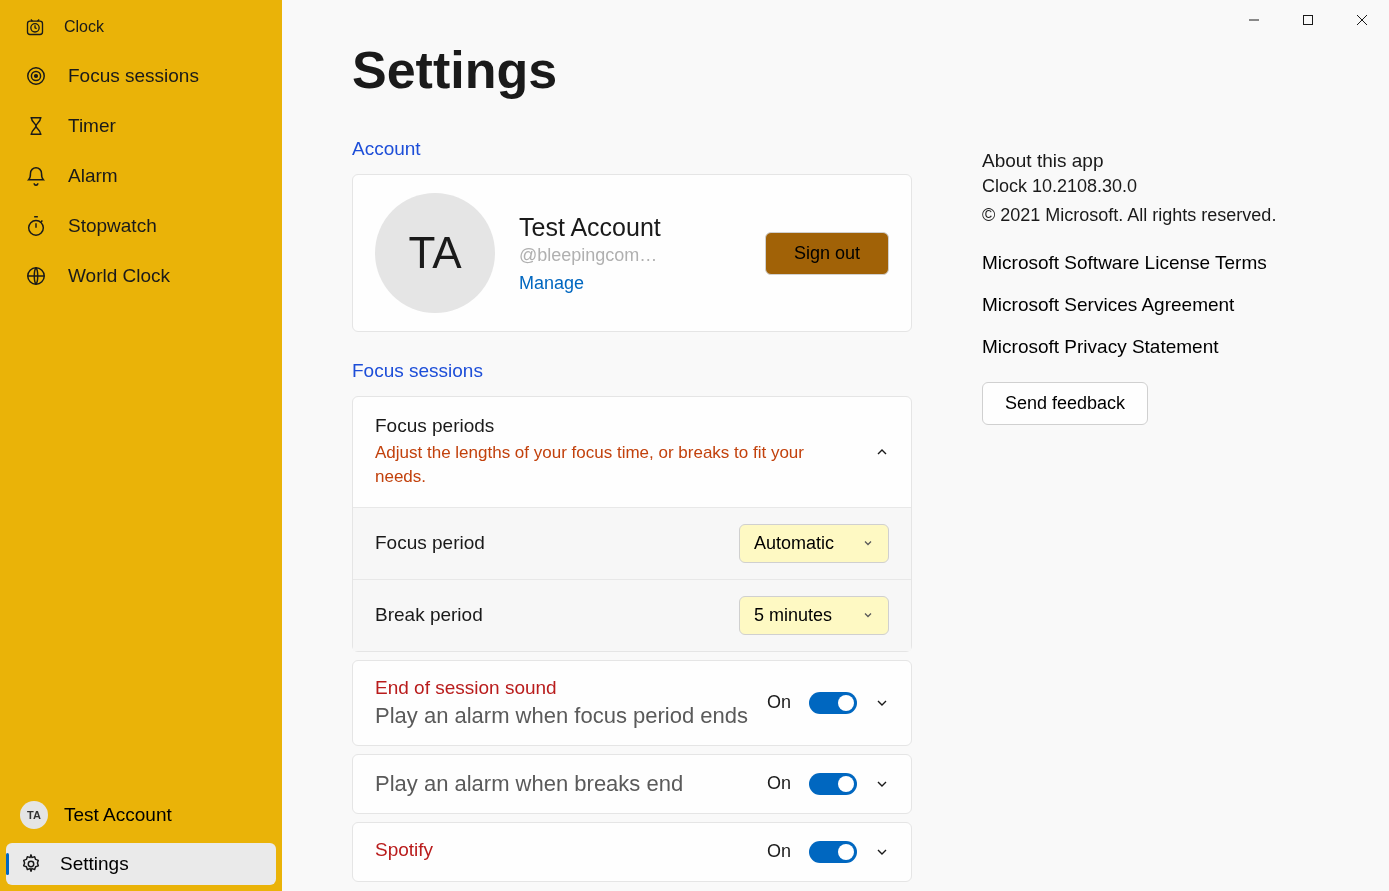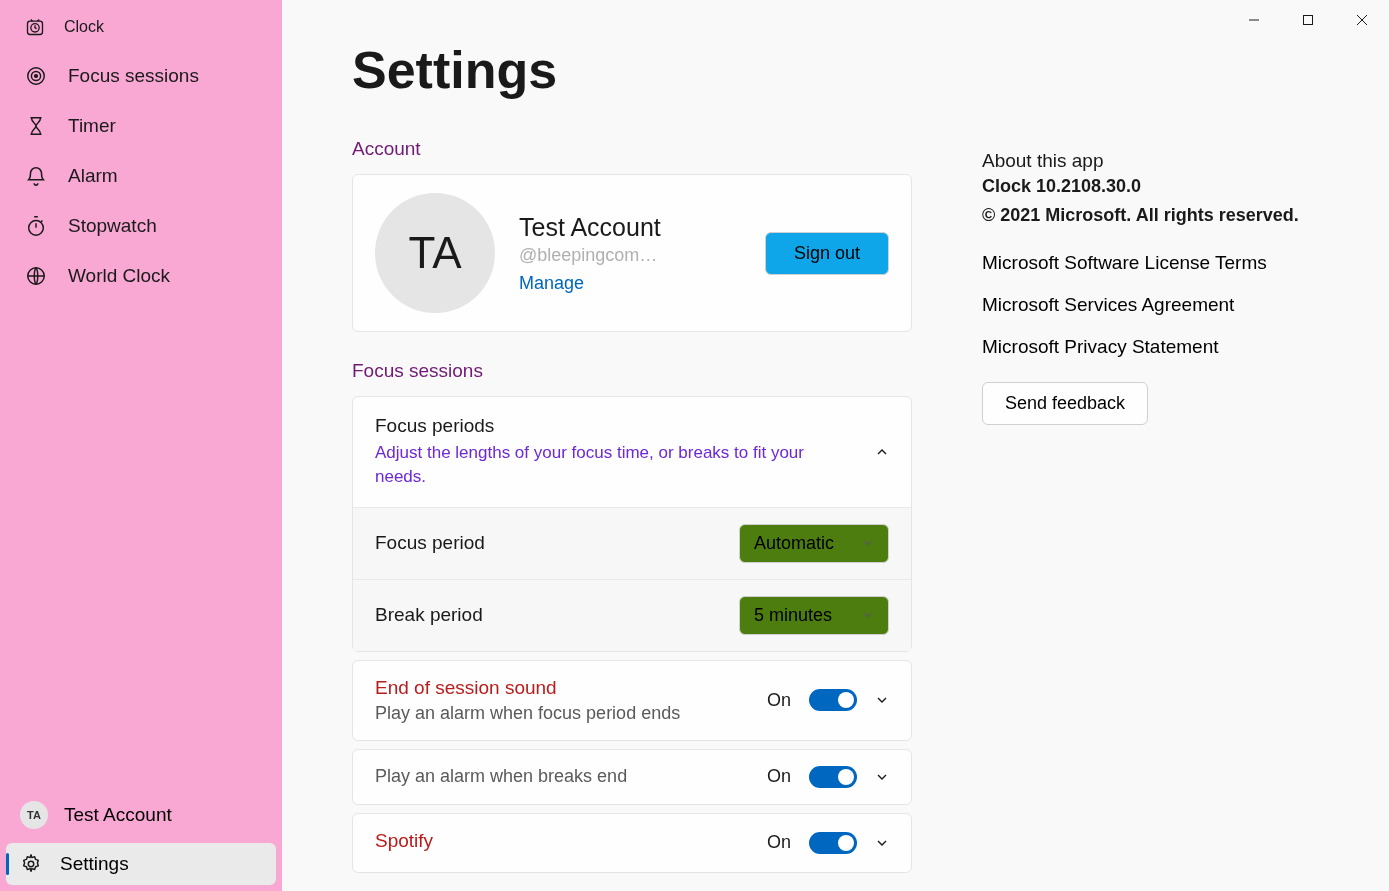--- a/index.html
+++ b/index.html
@@ -10,21 +10,21 @@
     }
     body {
       width: 1389px;
       height: 891px;
       background: #f3f3f3;
       display: flex;
       overflow: hidden;
     }
     .sidebar {
       width: 282px;
-      background: #f9a8d4;
+      background: #eab308;
       display: flex;
       flex-direction: column;
       padding-top: 8px;
       border-right: none;
     }
     .app-title-row {
       display: flex;
       align-items: center;
       gap: 18px;
       padding: 8px 24px 16px 24px;
@@ -145,21 +145,21 @@
       flex-shrink: 0;
     }
     .page-title {
       font-size: 52px;
       font-weight: 600;
       color: #1a1a1a;
       margin-bottom: 38px;
     }
     .section-heading {
       font-size: 19px;
-      color: #701a75;
+      color: #1d4ed8;
       margin-bottom: 14px;
       margin-top: 28px;
     }
     .section-heading.first {
       margin-top: 0;
     }
     .card {
       background: #fefefe;
       border: 1px solid #e5e5e5;
       border-radius: 6px;
@@ -202,21 +202,21 @@
       text-overflow: ellipsis;
     }
     .account-manage {
       font-size: 18px;
       color: #0067c0;
       cursor: pointer;
       margin-top: 4px;
     }
     .signout-btn {
       padding: 10px 28px;
-      background: #0ea5e9;
+      background: #a16207;
       border: 1px solid #d0d0d0;
       border-radius: 6px;
       font-size: 18px;
       cursor: pointer;
       flex-shrink: 0;
     }
     .expander-header {
       padding: 18px 22px;
       display: flex;
       align-items: center;
@@ -226,21 +226,21 @@
     .expander-text {
       flex: 1;
     }
     .expander-title {
       font-size: 19px;
       color: #1a1a1a;
       margin-bottom: 4px;
     }
     .expander-desc {
       font-size: 17px;
-      color: #6d28d9;
+      color: #c2410c;
       line-height: 1.4;
     }
     .chevron {
       flex-shrink: 0;
     }
     .setting-row {
       border-top: 1px solid #e8e8e8;
       padding: 16px 22px;
       display: flex;
       align-items: center;
@@ -250,21 +250,21 @@
       background: #f7f7f7;
     }
     .setting-label {
       flex: 1;
       font-size: 19px;
       color: #1a1a1a;
     }
     .dropdown {
       min-width: 150px;
       padding: 8px 14px;
-      background: #4d7c0f;
+      background: #fef9c3;
       border: 1px solid #d0d0d0;
       border-radius: 6px;
       font-size: 18px;
       display: flex;
       align-items: center;
       justify-content: space-between;
       gap: 14px;
       cursor: pointer;
     }
     .toggle-card {
@@ -278,21 +278,21 @@
     }
     .toggle-text {
       flex: 1;
     }
     .toggle-title {
       font-size: 19px;
       color: #b91c1c;
       margin-bottom: 4px;
     }
     .toggle-desc {
-      font-size: 18px;
+      font-size: 22px;
       color: #5a5a5a;
     }
     .toggle-state {
       font-size: 18px;
       color: #1a1a1a;
     }
     .toggle-switch {
       width: 48px;
       height: 22px;
       background: #0067c0;
@@ -315,21 +315,20 @@
       padding-top: 110px;
     }
     .about-heading {
       font-size: 19px;
       color: #1a1a1a;
     }
     .about-text {
       font-size: 18px;
       color: #1a1a1a;
       line-height: 1.6;
-      font-weight: bold;
     }
     .link-list {
       display: flex;
       flex-direction: column;
       gap: 20px;
       margin-top: 22px;
     }
     .link {
       font-size: 19px;
       color: #000000;

